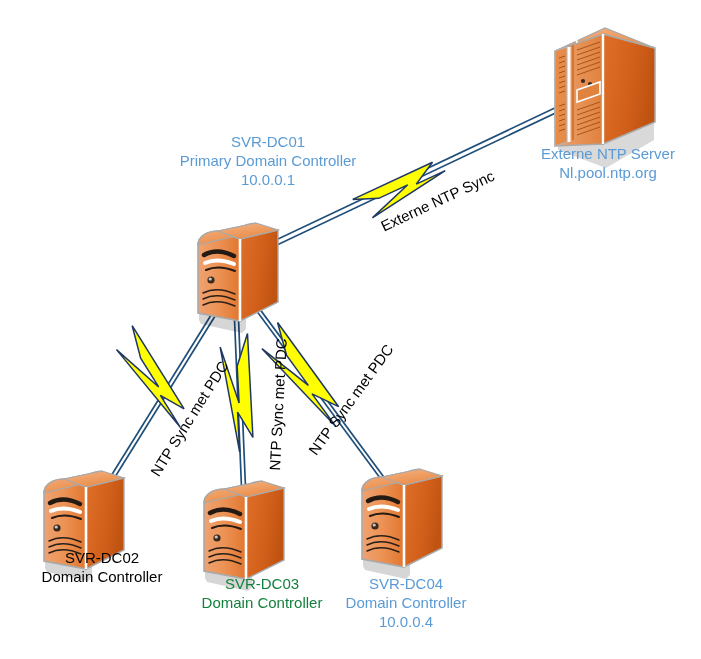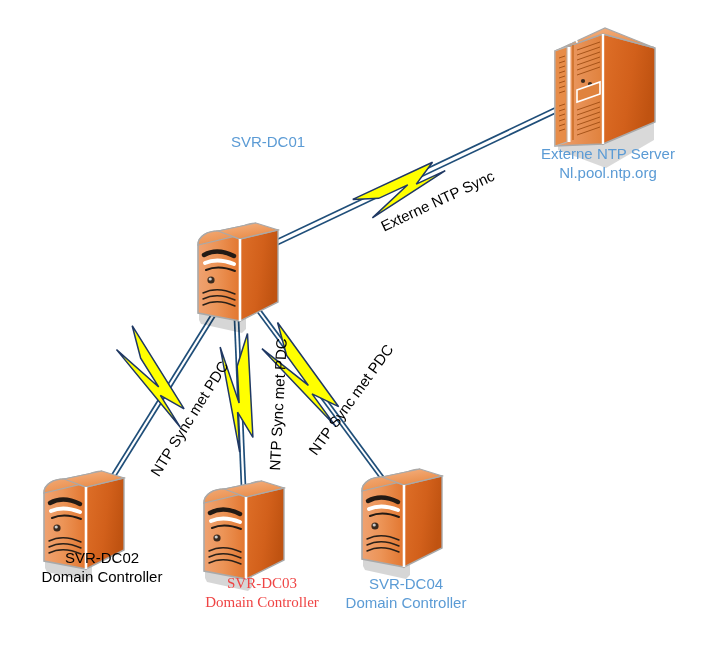--- a/index.html
+++ b/index.html
@@ -207,40 +207,43 @@
 
     <use href="#towerServer" x="188" y="218" width="96" height="116"></use>
     <use href="#rackServer" x="543" y="18" width="120" height="150"></use>
     <use href="#towerServer" x="34" y="466" width="96" height="116"></use>
     <use href="#towerServer" x="194" y="476" width="96" height="116"></use>
     <use href="#towerServer" x="352" y="464" width="96" height="116"></use>
   </svg>
 
   <div class="node-label" style="left: 148px; top: 132px; width: 240px; color: rgb(91, 155, 213);">
     <span class="lbl-line">SVR-DC01</span>
+    <span class="lbl-line">Primary Domain Controller</span>
+    <span class="lbl-line">10.0.0.1</span>
   </div>
 
   <div class="node-label" style="left: 508px; top: 144px; width: 200px; color: rgb(91, 155, 213);">
     <span class="lbl-line">Externe NTP Server</span>
     <span class="lbl-line">Nl.pool.ntp.org</span>
   </div>
 
   <div class="node-label" style="left: 8px; top: 548px; width: 188px; color: #000000;">
     <span class="lbl-line">SVR-DC02</span>
     <span class="lbl-line">Domain Controller</span>
   </div>
 
-  <div class="node-label" style="left: 168px; top: 574px; width: 188px; color: #ef4444; font-family: Liberation Serif, serif;">
+  <div class="node-label" style="left: 168px; top: 574px; width: 188px; color: #15803d;">
     <span class="lbl-line">SVR-DC03</span>
     <span class="lbl-line">Domain Controller</span>
   </div>
 
   <div class="node-label" style="left: 312px; top: 574px; width: 188px; color: rgb(91, 155, 213);">
     <span class="lbl-line">SVR-DC04</span>
     <span class="lbl-line">Domain Controller</span>
+    <span class="lbl-line">10.0.0.4</span>
   </div>
 
   <div class="edge-label" style="left: 378px; top: 219px; transform: rotate(-25deg); color: rgb(0, 0, 0);">Externe NTP Sync</div>
 
   <div class="edge-label" style="left: 147px; top: 470px; transform: rotate(-58deg); color: rgb(0, 0, 0);">NTP Sync met PDC</div>
 
   <div class="edge-label" style="left: 266px; top: 470px; transform: rotate(-87deg); color: rgb(0, 0, 0);">NTP Sync met PDC</div>
 
   <div class="edge-label" style="left: 305px; top: 448px; transform: rotate(-54deg); color: rgb(0, 0, 0);">NTP Sync met PDC</div>
 

